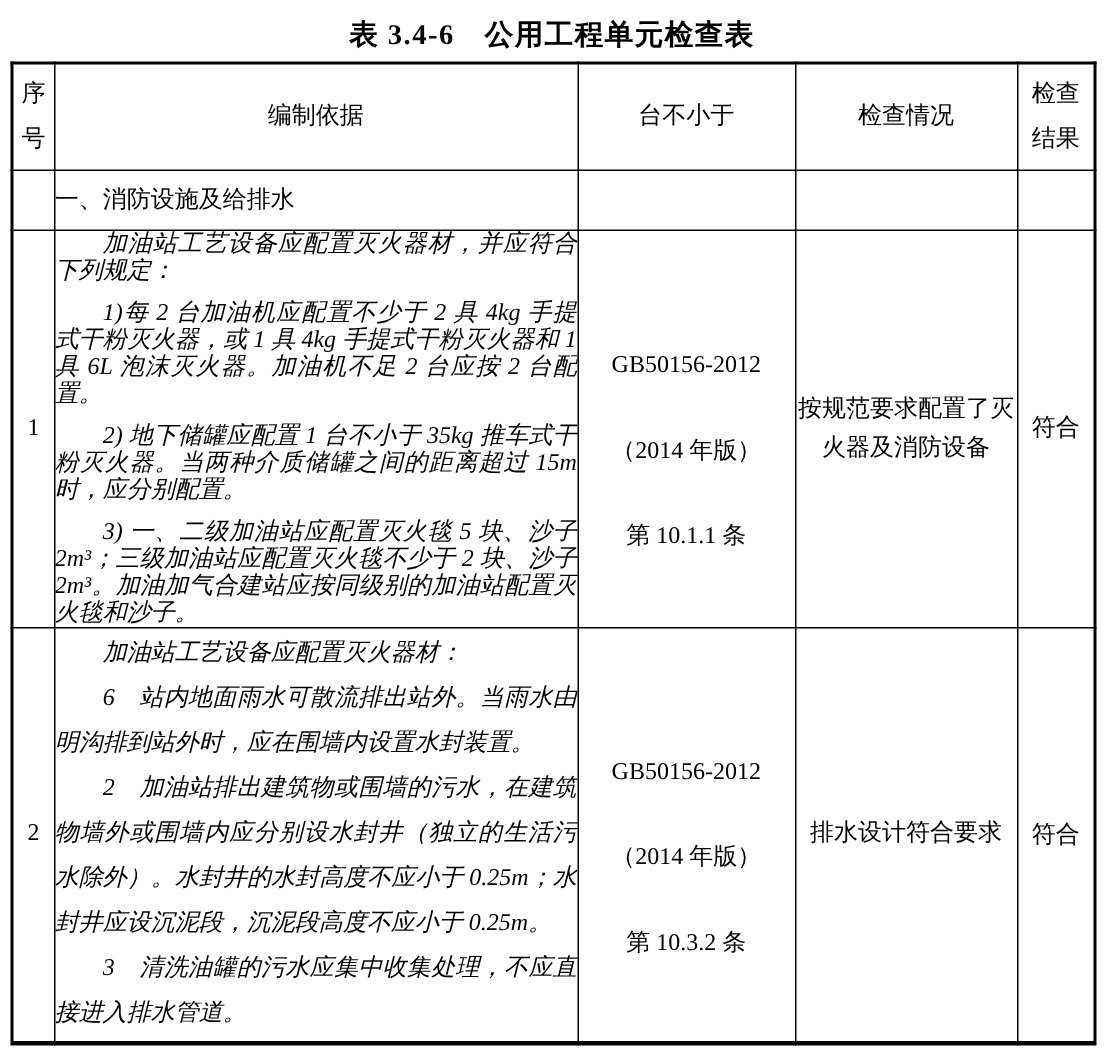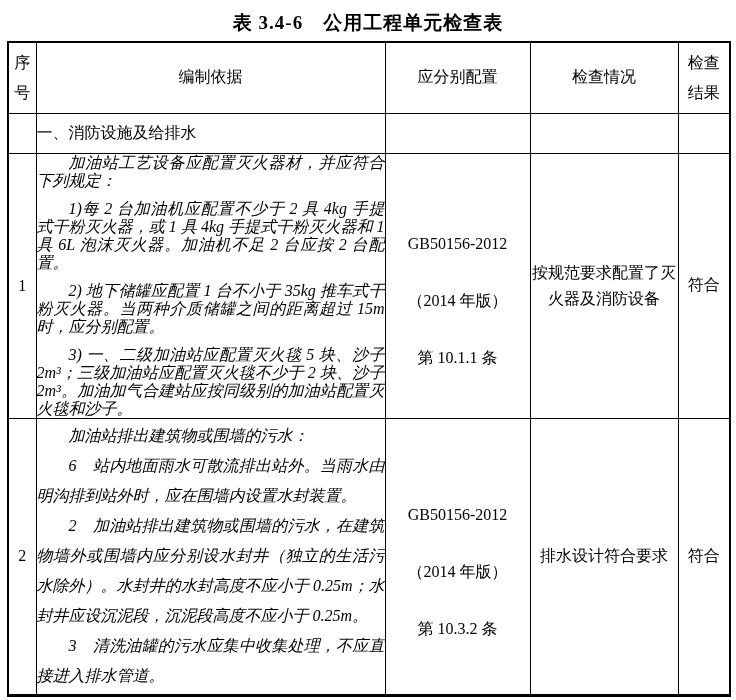--- a/index.html
+++ b/index.html
@@ -84,21 +84,21 @@
       <col style="width:52px">
     </colgroup>
 
     <tbody>
         <tr class="header-row">
       <th class="h-center stacked">
         <div>序</div>
         <div>号</div>
       </th>
       <th class="h-center">编制依据</th>
-      <th class="h-center">应分别配置</th>
+      <th class="h-center">台不小于</th>
       <th class="h-center">检查情况</th>
       <th class="h-center stacked">
         <div>检查</div>
         <div>结果</div>
       </th>
     </tr>
 
     <tr class="section-row">
       <td></td>
       <td class="section-cell">一、消防设施及给排水</td>
@@ -120,21 +120,21 @@
         <div>（2014 年版）</div>
         <div>第 10.1.1 条</div>
       </td>
       <td class="situation-cell">按规范要求配置了灭火器及消防设备</td>
       <td class="result-cell">符合</td>
     </tr>
 
     <tr class="data-row-2">
       <td class="serial-cell">2</td>
       <td class="content-cell content-r2">
-        <p>加油站排出建筑物或围墙的污水：</p>
+        <p>加油站工艺设备应配置灭火器材：</p>
         <p>6　站内地面雨水可散流排出站外。当雨水由明沟排到站外时，应在围墙内设置水封装置。</p>
         <p>2　加油站排出建筑物或围墙的污水，在建筑物墙外或围墙内应分别设水封井（独立的生活污水除外）。水封井的水封高度不应小于 0.25m；水封井应设沉泥段，沉泥段高度不应小于 0.25m。</p>
         <p>3　清洗油罐的污水应集中收集处理，不应直接进入排水管道。</p>
       </td>
       <td class="basis-cell">
         <div>GB50156-2012</div>
         <div>（2014 年版）</div>
         <div>第 10.3.2 条</div>
       </td>
       <td class="situation-cell">排水设计符合要求</td>

